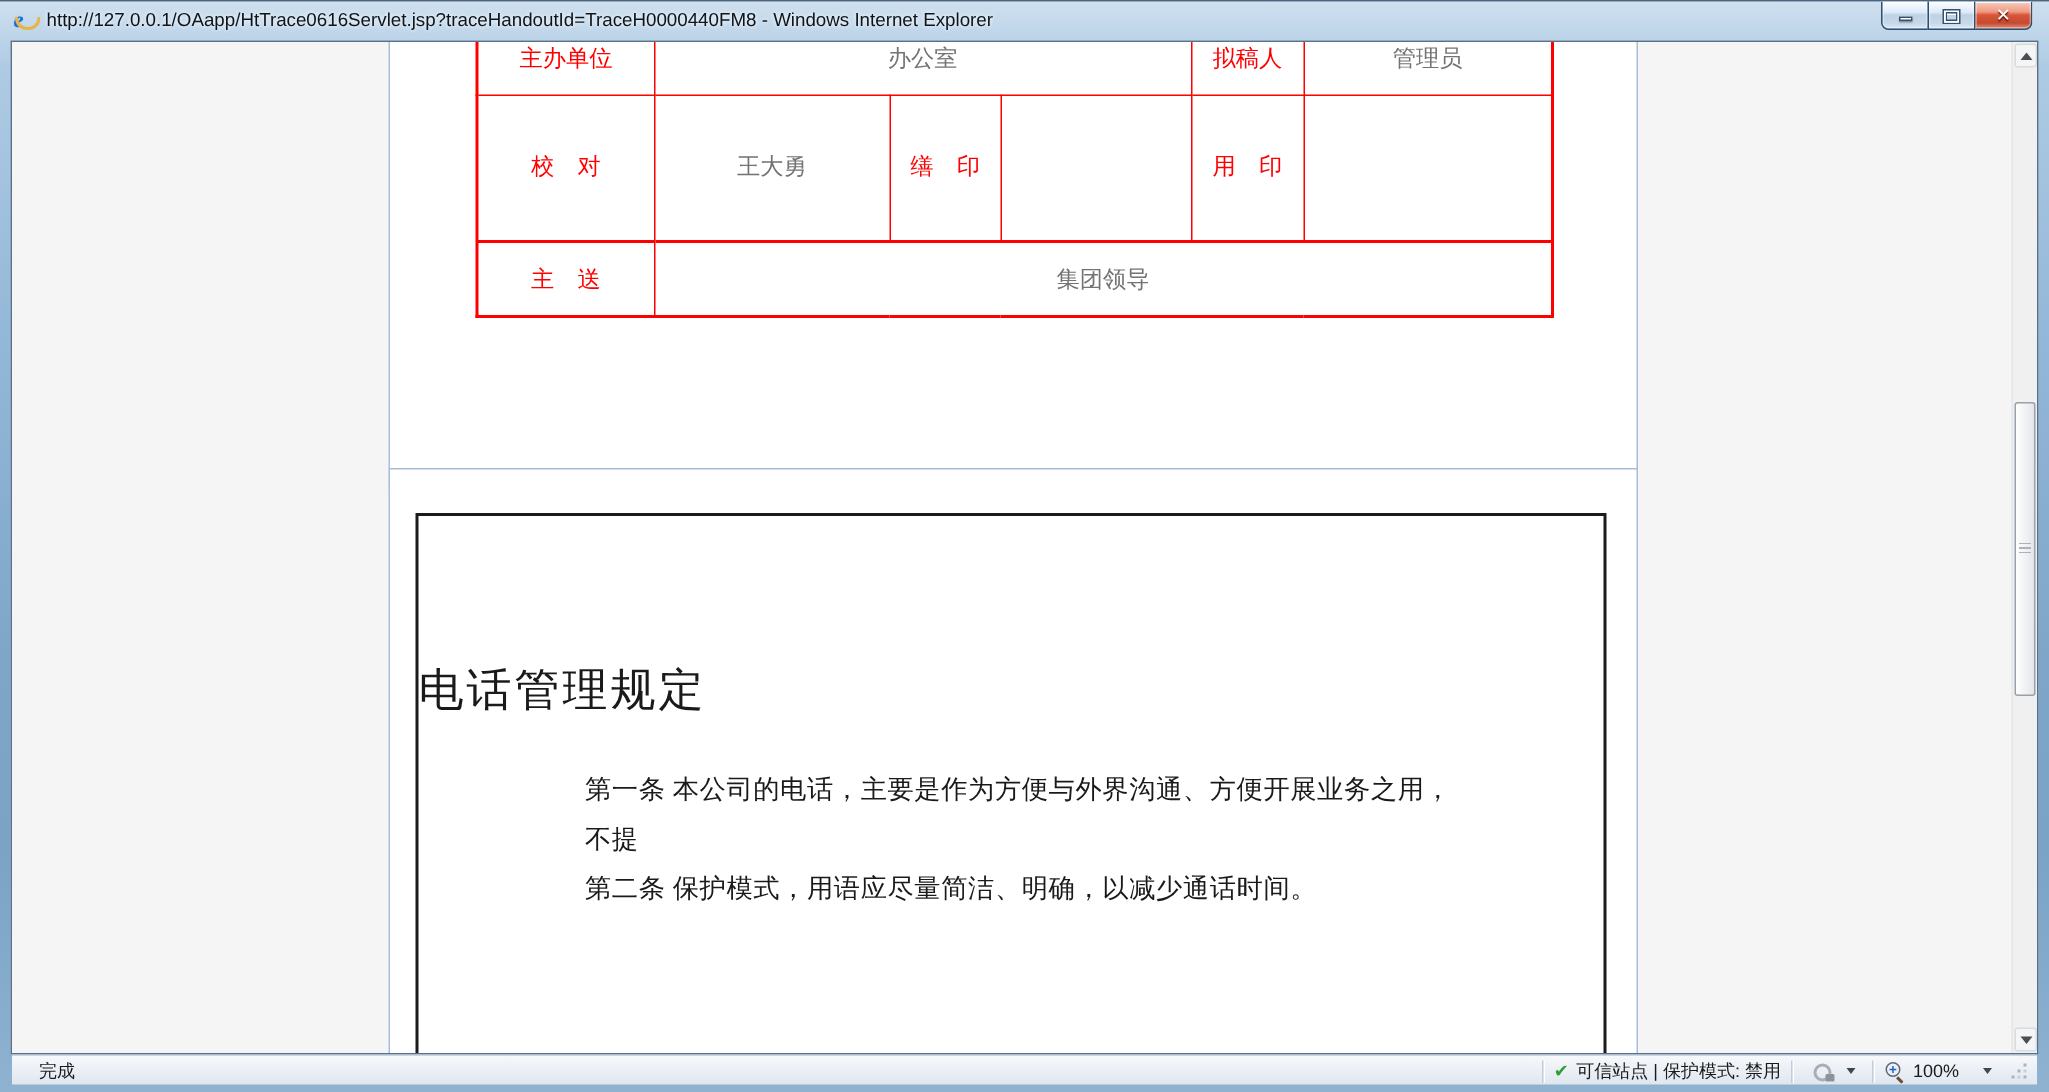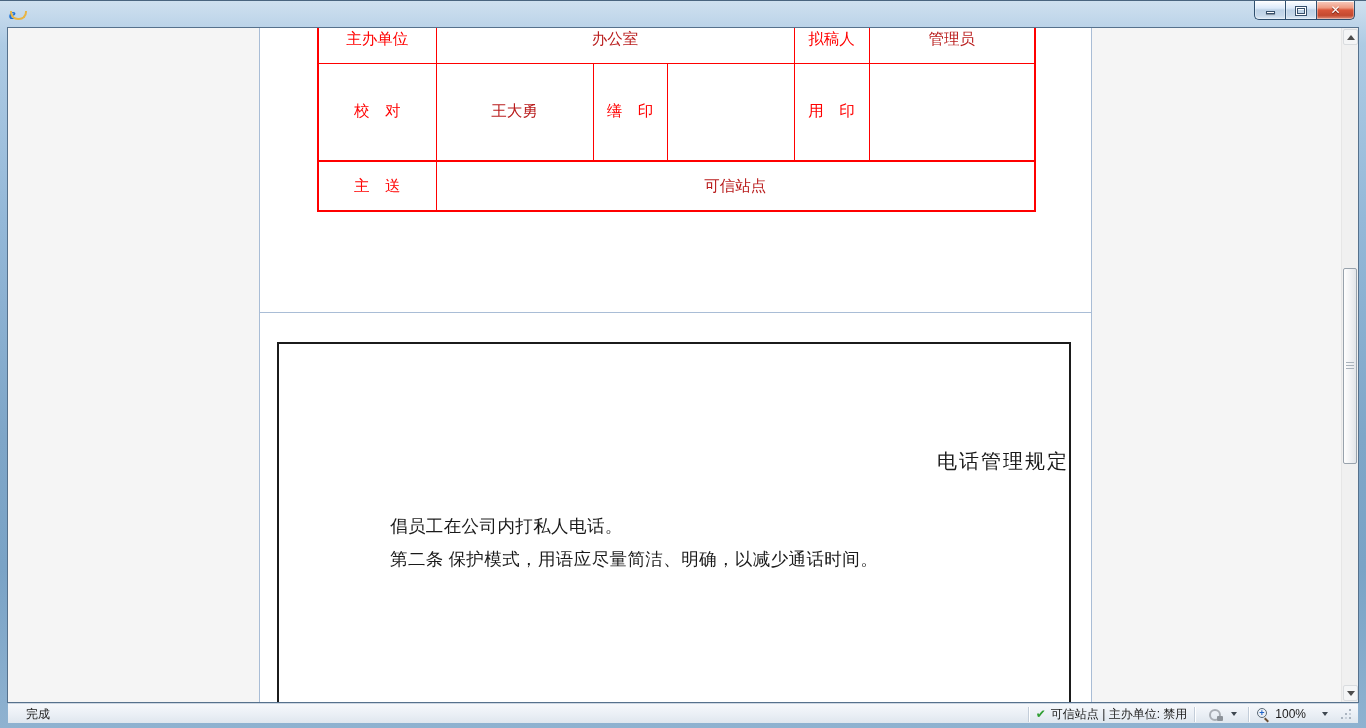--- a/index.html
+++ b/index.html
@@ -48,30 +48,30 @@
   .panel { position:absolute; background:#ffffff; border:1px solid #a9bdd6; }
   .panel1 { left:251px; top:-34px; width:833px; height:335px; }
   .panel2 { left:251px; top:284px; width:833px; height:420px; }
 
   
   .rtable { position:absolute; left:309px; top:-14px; width:717px;
             border-collapse:collapse; table-layout:fixed; background:#fff;
             font-family:"Liberation Serif","DejaVu Serif",serif; }
   .rtable, .rtable td { border:1px solid #ff0000; }
   .rtable { border-width:2px;font-family:Liberation Mono, monospace; }
-  .rtable td { text-align:center; vertical-align:middle; font-size:15.5px; color:#b91c1c; }
+  .rtable td { text-align:center; vertical-align:middle; font-size:15.5px; color:#737373; }
   .rtable td.lbl { color:#ff0000; }
   .rtable tr.rsend td { border-top-width:2px; }
 
   
   .docpage { position:absolute; left:269px; top:314px; width:794px; height:400px;
              background:#fff; border:2px solid #1b1b1b;
              font-family:"Liberation Serif","DejaVu Serif",serif; color:#1a1a1a; }
-  .doc-title { position:absolute; top:102px; left:0; width:100%; text-align:right;
-               font-size:20px; letter-spacing:2px; line-height:30px; }
+  .doc-title { position:absolute; top:102px; left:0; width:100%; text-align:left;
+               font-size:30px; letter-spacing:2px; line-height:30px; }
   .doc-body { position:absolute; top:166px; left:111px; width:578px;
               font-size:17.5px; line-height:33px; letter-spacing:0.4px; }
 
   
   .scrollbar { position:absolute; right:0; top:0; width:17px; height:674px;
                background:#f0f0f0; border-left:1px solid #e6e6e6; }
   .sb-btn { position:absolute; left:1px; width:15px; height:16px; background:#f4f5f6;
             border:1px solid #d9dcdf; border-radius:2px;
             display:flex; align-items:center; justify-content:center; }
   .sb-up { top:1px; } .sb-down { bottom:1px; }
@@ -114,20 +114,21 @@
   .grip i { position:absolute; right:1px; top:1px; width:2px; height:2px; background:#aab4c0;
             box-shadow:-4px 4px 0 #aab4c0, -8px 8px 0 #aab4c0, 0 4px 0 #c8d0da, -4px 8px 0 #c8d0da, 0 8px 0 #aab4c0; }
 </style>
 </head>
 <body>
 
 <div class="window">
 
   <div class="titlebar">
     <span class="ie-icon">e</span>
+    <span class="win-title">http://127.0.0.1/OAapp/HtTrace0616Servlet.jsp?traceHandoutId=TraceH0000440FM8 - Windows Internet Explorer</span>
     <div class="winbtns">
       <div class="wbtn minb">
         <span class="glyph-min"></span>
       </div>
       <div class="wbtn maxb">
         <span class="glyph-max"></span>
       </div>
       <div class="wbtn closeb">
         <span class="glyph-close">✕</span>
       </div>
@@ -158,31 +159,31 @@
         <tr style="height:98px">
           <td class="lbl">校　对</td>
           <td>王大勇</td>
           <td class="lbl">缮　印</td>
           <td></td>
           <td class="lbl">用　印</td>
           <td></td>
         </tr>
         <tr class="rsend" style="height:50px">
           <td class="lbl">主　送</td>
-          <td colspan="5">可信站点</td>
+          <td colspan="5">集团领导</td>
         </tr>
       </tbody>
         </table>
 
       <div class="panel panel2"></div>
 
       <div class="docpage">
         <div class="doc-title">电话管理规定</div>
         <div class="doc-body">
-          <div>倡员工在公司内打私人电话。</div>
+          <div>第一条 本公司的电话，主要是作为方便与外界沟通、方便开展业务之用，不提</div>
           <div>第二条 保护模式，用语应尽量简洁、明确，以减少通话时间。</div>
 
         </div>
       </div>
     </div>
 
     <div class="scrollbar">
       <div class="sb-btn sb-up">
         <span class="tri-up"></span>
       </div>
@@ -193,21 +194,21 @@
         <span class="tri-down"></span>
       </div>
     </div>
   </div>
 
   <div class="statusbar">
     <span class="sb-status">完成</span>
     <div class="sb-right">
       <span class="sep"></span>
       <span class="check">✔</span>
-      <span class="zone-text">可信站点 | 主办单位: 禁用</span>
+      <span class="zone-text">可信站点 | 保护模式: 禁用</span>
       <span class="sep"></span>
       <span class="sec-icon"></span>
       <span class="caret"></span>
       <span class="sep"></span>
       <span class="zoom-icon">
           <span class="zoom-plus">+</span>
         </span>
       <span>100%</span>
       <span class="caret zoom-caret-gap"></span>
       <span class="grip">

